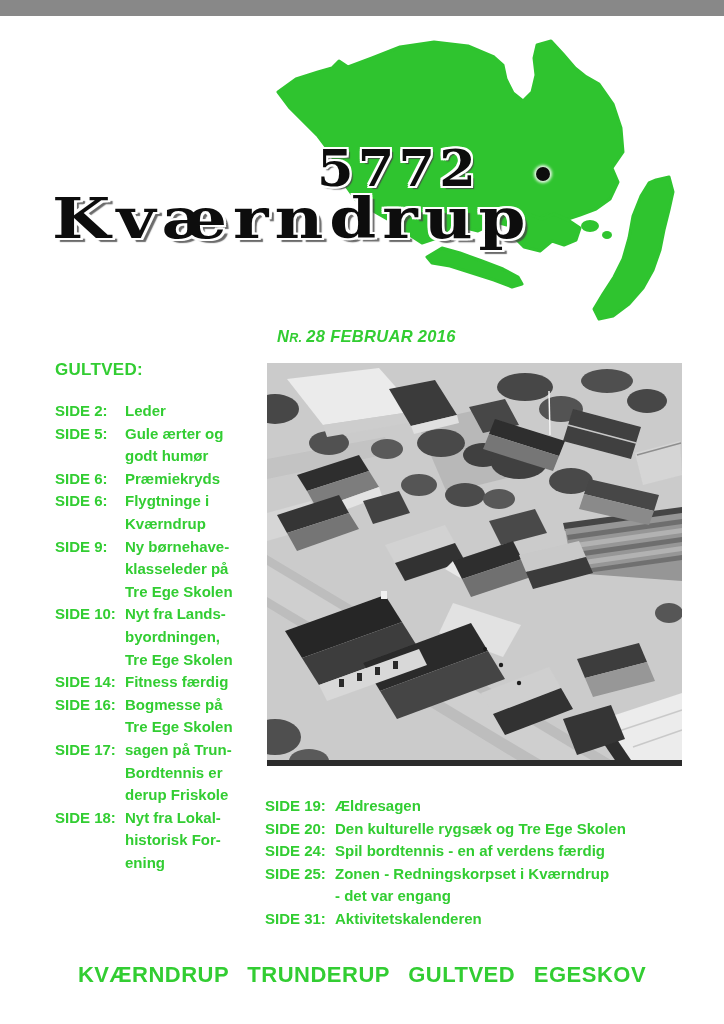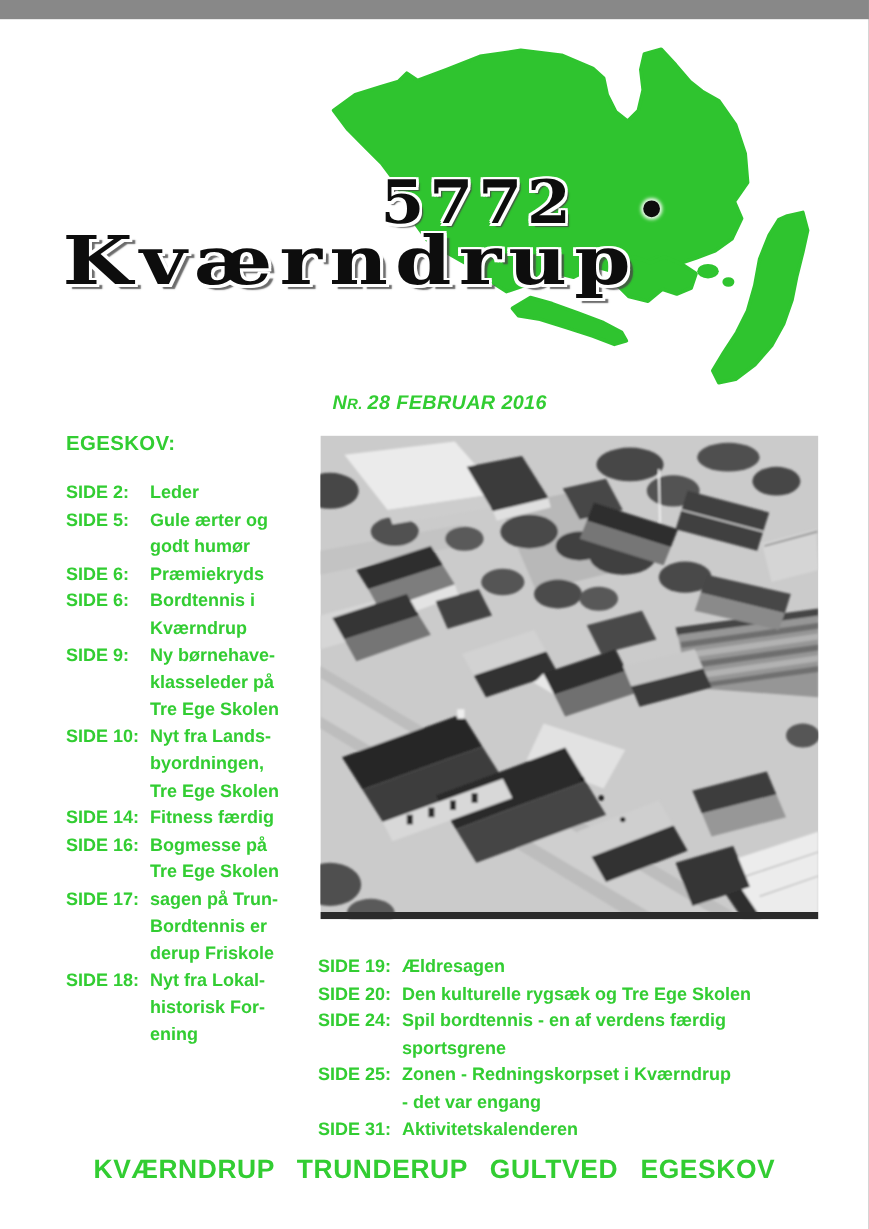--- a/index.html
+++ b/index.html
@@ -79,21 +79,21 @@
       <ellipse cx="347" cy="219" rx="5" ry="4"></ellipse>
     </svg>
   </div>
 
   <div class="postal">5772</div>
   <div class="marker"></div>
   <h1 class="town">Kværndrup</h1>
 
   <div class="issue"><span>N</span><span class="small">R.</span><span class="rest">28 FEBRUAR 2016</span></div>
 
-  <div class="toc-heading">EGESKOV:</div>
+  <div class="toc-heading">GULTVED:</div>
   <div class="toc-col toc-left" id="toc-left">
   <div class="toc-entry">
     <span class="toc-label">SIDE 2:</span>
     <span class="toc-lines">
           <div>Leder</div>
         </span>
   </div>
 
 
   <div class="toc-entry">
@@ -107,21 +107,21 @@
   <div class="toc-entry">
     <span class="toc-label">SIDE 6:</span>
     <span class="toc-lines">
           <div>Præmiekryds</div>
         </span>
   </div>
 
   <div class="toc-entry">
     <span class="toc-label">SIDE 6:</span>
     <span class="toc-lines">
-          <div>Bordtennis i</div>
+          <div>Flygtninge i</div>
           <div>Kværndrup</div>
         </span>
   </div>
 
   <div class="toc-entry">
     <span class="toc-label">SIDE 9:</span>
     <span class="toc-lines">
           <div>Ny børnehave-</div>
           <div>klasseleder på</div>
           <div>Tre Ege Skolen</div>
@@ -183,21 +183,20 @@
     <span class="toc-label">SIDE 20:</span>
     <span class="toc-lines">
           <div>Den kulturelle rygsæk og Tre Ege Skolen</div>
         </span>
   </div>
 
   <div class="toc-entry">
     <span class="toc-label">SIDE 24:</span>
     <span class="toc-lines">
           <div>Spil bordtennis - en af verdens færdig</div>
-          <div>sportsgrene</div>
         </span>
   </div>
 
   <div class="toc-entry">
     <span class="toc-label">SIDE 25:</span>
     <span class="toc-lines">
           <div>Zonen - Redningskorpset i Kværndrup</div>
           <div>- det var engang</div>
         </span>
   </div>

